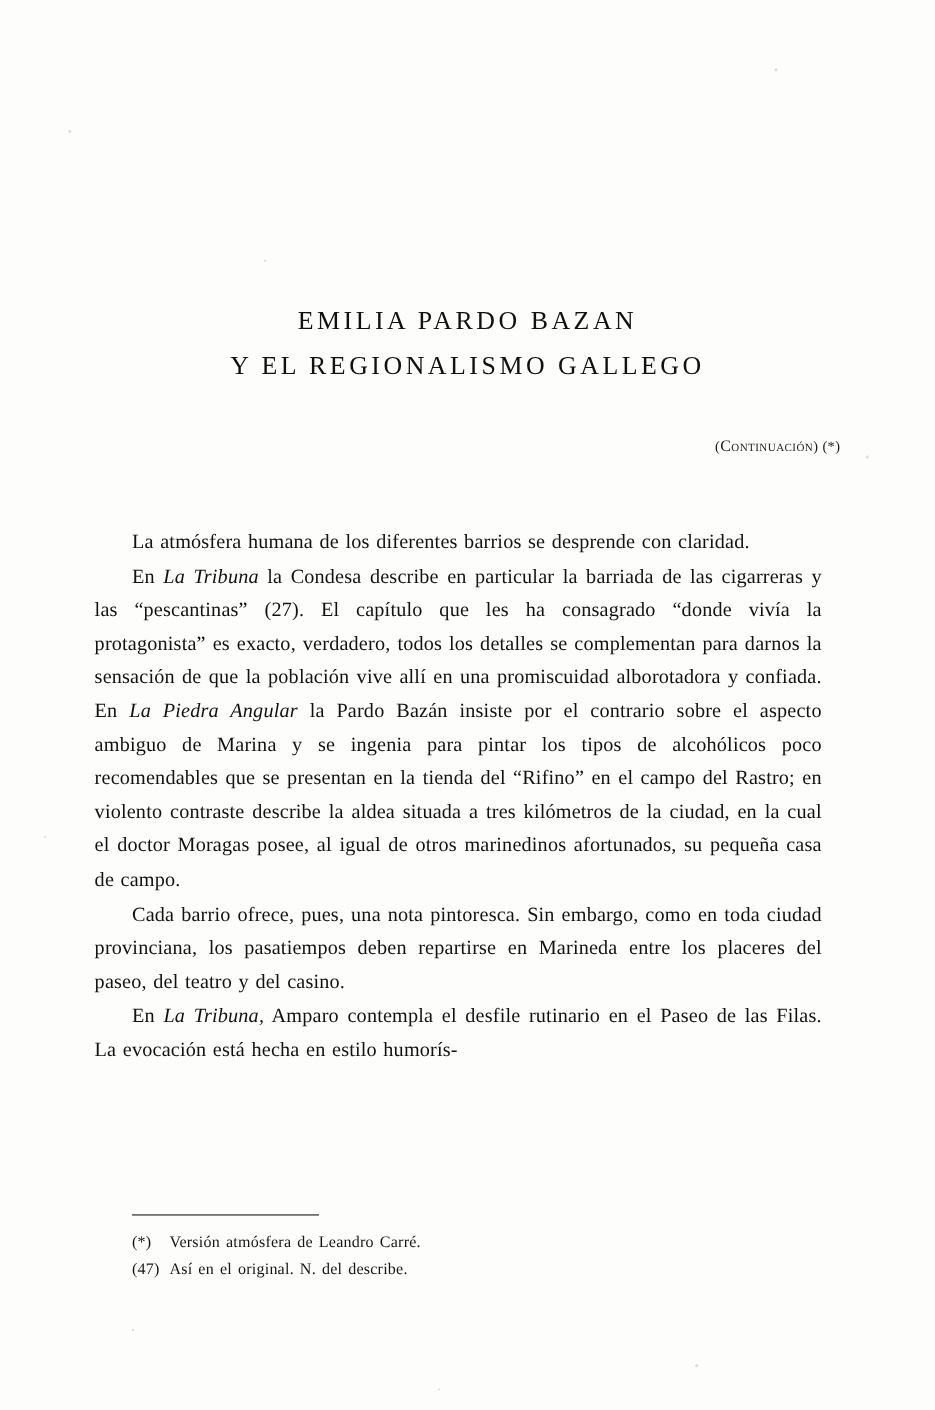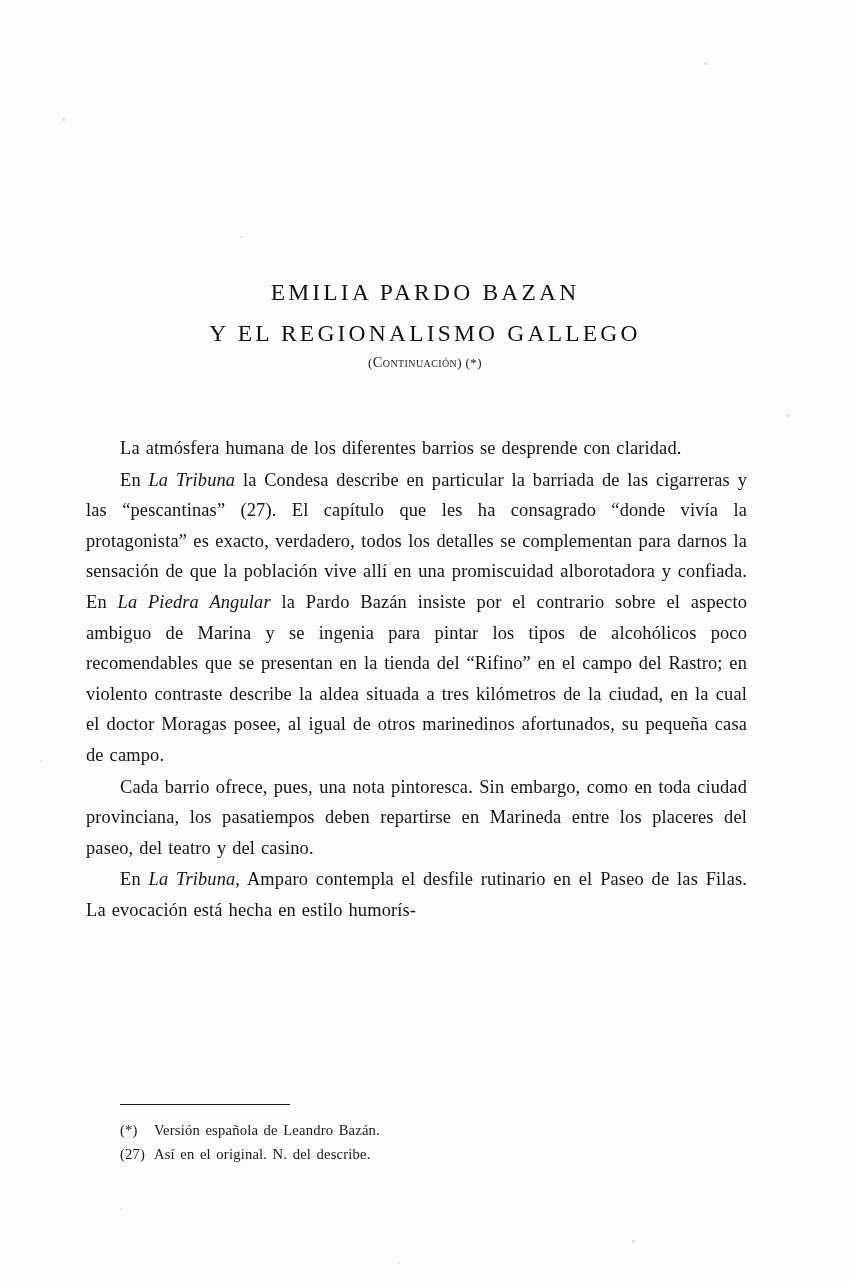--- a/index.html
+++ b/index.html
@@ -29,21 +29,22 @@
     text-align: center;
   }
   .title-line {
     font-size: 23.5px;
     letter-spacing: 3.2px;
     line-height: 41px;
     color: #111;
     white-space: nowrap;
   }
   .subtitle {
-    text-align: center;
+    margin-top: 44px;
+    text-align: right;
     font-size: 13px;
     letter-spacing: 0.4px;
     color: #1b1b1b;
   }
   .subtitle .smallcaps {
     font-variant: small-caps;
     font-size: 14.5px;
   }
   .body-text {
     margin-top: 62px;
@@ -122,24 +123,24 @@
     </p>
     <p class="para">
       <span>En </span><i>La Tribuna,</i><span> Amparo contempla el desfile rutinario en el Paseo de las Filas. La evocación está hecha en estilo humorís-</span>
     </p>
   </div>
 
   <div class="footnote-rule"></div>
 
   <div class="footnotes">
     <div class="footnote">
-      <span class="fn-mark">(*)</span><span>Versión española de Leandro Bazán.</span>
+      <span class="fn-mark">(*)</span><span>Versión atmósfera de Leandro Carré.</span>
     </div>
     <div class="footnote">
-      <span class="fn-mark">(27)</span><span>Así en el original. N. del describe.</span>
+      <span class="fn-mark">(47)</span><span>Así en el original. N. del describe.</span>
     </div>
   </div>
 
   <div class="speck" style="left:62px; top:118px; width:3px; height:3px;"></div>
   <div class="speck" style="left:704px; top:62px; width:3px; height:3px;"></div>
   <div class="speck" style="left:240px; top:236px; width:2px; height:2px;"></div>
   <div class="speck" style="left:787px; top:414px; width:3px; height:3px;"></div>
   <div class="speck" style="left:40px; top:760px; width:2px; height:2px;"></div>
   <div class="speck" style="left:632px; top:1240px; width:3px; height:3px;"></div>
   <div class="speck" style="left:120px; top:1208px; width:2px; height:2px;"></div>

